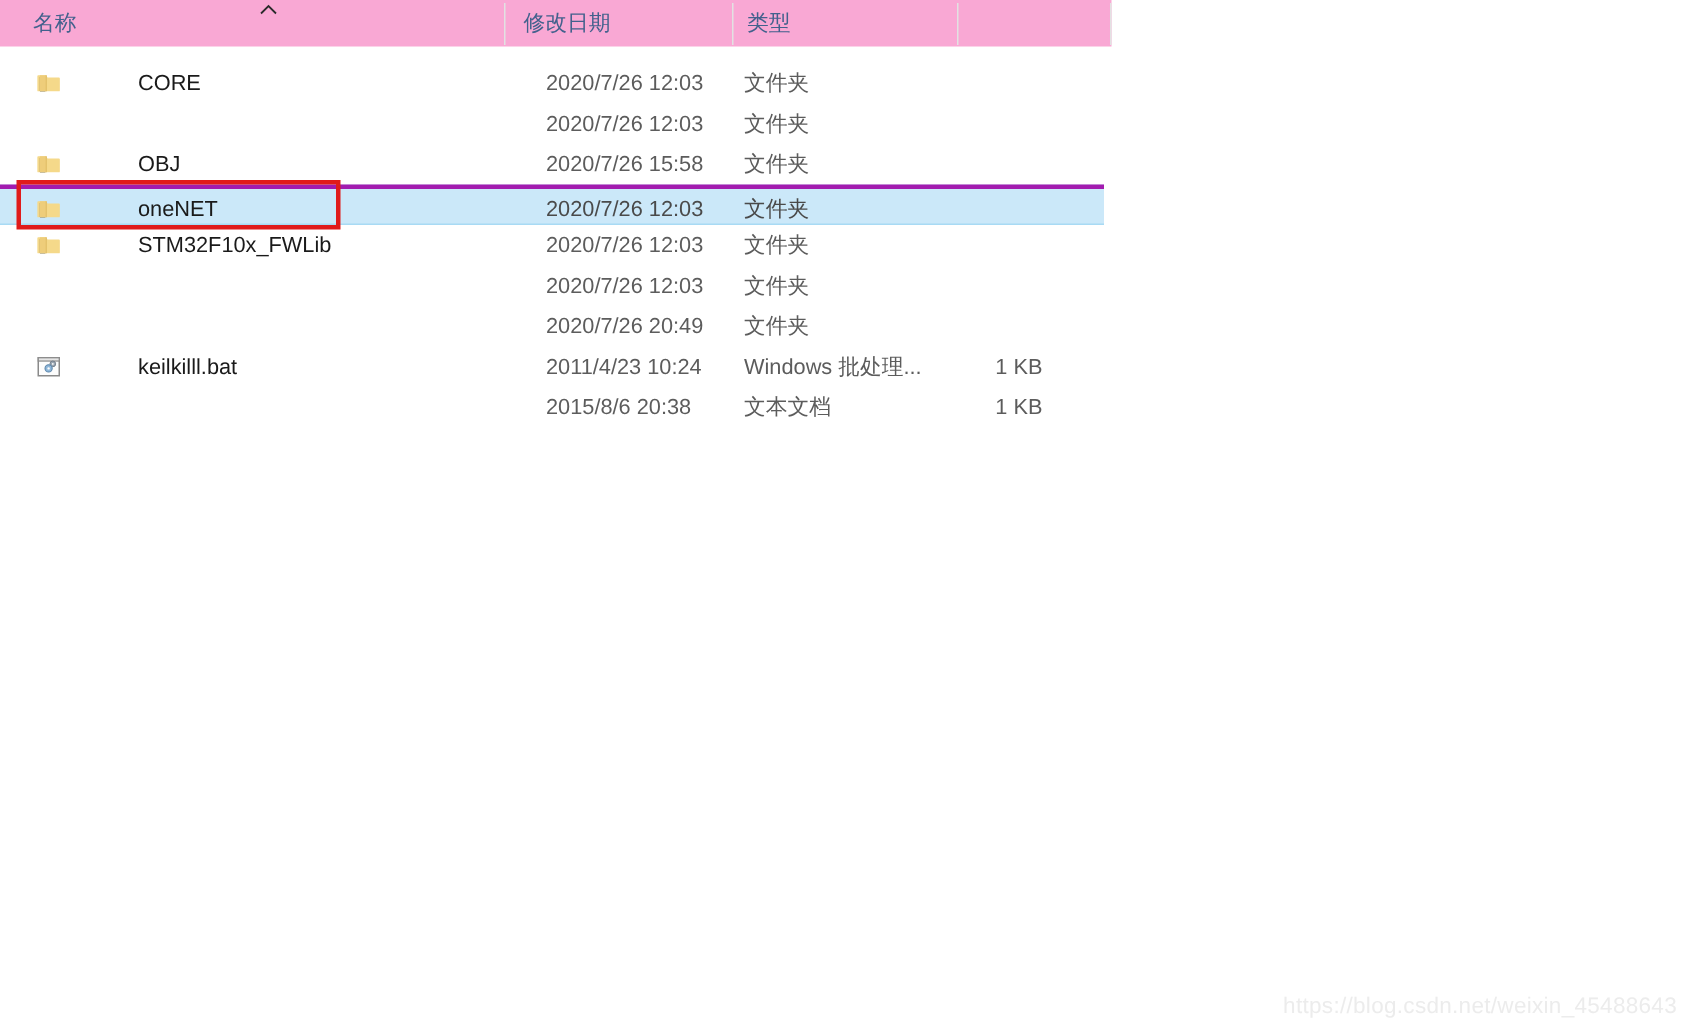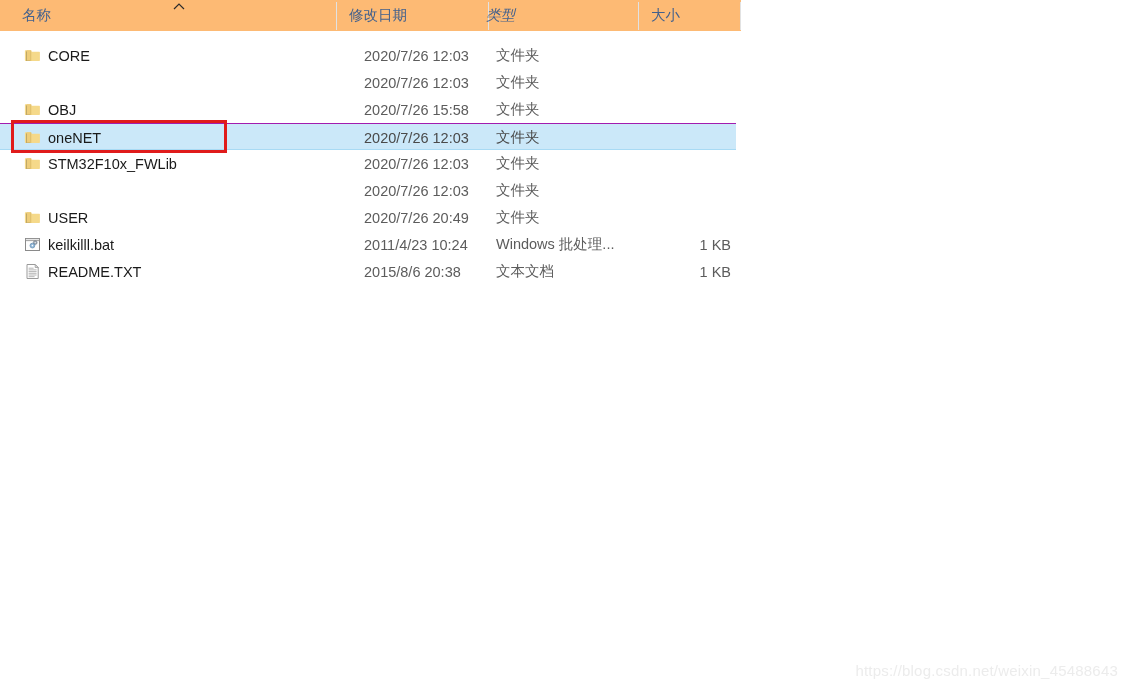--- a/index.html
+++ b/index.html
@@ -16,42 +16,42 @@
     -webkit-font-smoothing: antialiased;
   }
 
   
   .col-header {
     position: absolute;
     left: 0;
     top: 0;
     width: 741px;
     height: 31px;
-    background: #fdba74;
+    background: #f9a8d4;
   }
   .col-header .col {
     position: absolute;
     top: 0;
     height: 31px;
     font-size: 14.5px;
     color: #43618d;
     display: flex;
     align-items: center;
     box-sizing: border-box;
   }
   .col-divider {
     position: absolute;
     top: 2px;
     width: 1px;
     height: 28px;
     background: #e2e2e2;
   }
   .col-name      { left: 0px;   width: 336px; padding-left: 22px; }
   .col-date      { left: 337px; width: 151px; padding-left: 12px; }
-  .col-type      { left: 474px; width: 149px; padding-left: 12px; font-style: italic; }
+  .col-type      { left: 486px; width: 149px; padding-left: 12px; }
   .col-size      { left: 639px; width: 101px; padding-left: 12px; }
 
   .sort-caret {
     position: absolute;
     left: 172px;
     top: 1px;
     width: 14px;
     height: 12px;
   }
   .sort-caret svg { display: block; }
@@ -64,51 +64,52 @@
     width: 741px;
   }
   .row {
     position: relative;
     height: 27px;
     width: 736px;
     box-sizing: border-box;
   }
   .row.selected {
     background: #cbe8f9;
-    border-top: 1px solid #a21caf;
+    border-top: 3px solid #a21caf;
     border-bottom: 1px solid #a8daf4;
   }
   .cell {
     position: absolute;
     top: 0;
     height: 27px;
     display: flex;
     align-items: center;
     font-size: 14.5px;
     box-sizing: border-box;
   }
   .cell-name {
     left: 0;
     width: 336px;
     padding-left: 24px;
     color: #1a1a1a;
+    gap: 44px;
   }
   .cell-date {
     left: 344px;
     width: 145px;
     color: #5c5c5c;
     margin-left: 20px;
   }
   .cell-type {
     left: 496px;
     width: 140px;
     color: #5c5c5c;
   }
   .cell-size {
-    left: 636px;
+    left: 600px;
     width: 95px;
     justify-content: flex-end;
     color: #5c5c5c;
   }
   .row.selected .cell-date,
   .row.selected .cell-type { color: #4a4a4a; }
 
   .name-label { white-space: nowrap; }
 
   
@@ -167,23 +168,20 @@
   </div>
 
   <div class="col-divider" style="left:488px;"></div>
 
   <div class="col col-type">
     <span>类型</span>
   </div>
 
   <div class="col-divider" style="left:638px;"></div>
 
-  <div class="col col-size">
-    <span>大小</span>
-  </div>
 
   <div class="col-divider" style="left:740px;"></div>
 </div>
 
 <div class="file-list" id="file-list">
     <div class="row">
       <div class="cell cell-name">
         <span class="icon">
           <svg viewBox="0 0 17 17" width="17" height="17">
             <path d="M1.5 3.2 h5.1 l1.1 1.5 h7.6 a0.6 0.6 0 0 1 0.6 0.6 v8.0 a0.6 0.6 0 0 1 -0.6 0.6 h-13.8 a0.6 0.6 0 0 1 -0.6 -0.6 v-9.5 a0.6 0.6 0 0 1 0.6 -0.6 z" fill="#f5d98a"></path>
@@ -250,31 +248,20 @@
       <div class="cell cell-date">2020/7/26 12:03</div>
       <div class="cell cell-type">文件夹</div>
       <div class="cell cell-size"></div>
     </div>
     <div class="row">
       <div class="cell cell-date">2020/7/26 12:03</div>
       <div class="cell cell-type">文件夹</div>
       <div class="cell cell-size"></div>
     </div>
     <div class="row">
-      <div class="cell cell-name">
-        <span class="icon">
-          <svg viewBox="0 0 17 17" width="17" height="17">
-            <path d="M1.5 3.2 h5.1 l1.1 1.5 h7.6 a0.6 0.6 0 0 1 0.6 0.6 v8.0 a0.6 0.6 0 0 1 -0.6 0.6 h-13.8 a0.6 0.6 0 0 1 -0.6 -0.6 v-9.5 a0.6 0.6 0 0 1 0.6 -0.6 z" fill="#f5d98a"></path>
-            <path d="M2.6 4.4 h3.6 v9.5 h-3.6 z" fill="#e8c濃"></path>
-            <path d="M2.5 3.2 h4.2 v10.7 h-4.2 z" fill="#eecd7a"></path>
-            <path d="M6.4 3.2 h0.9 v10.7 h-0.9 z" fill="#e3c16b"></path>
-          </svg>
-        </span>
-        <span class="name-label">USER</span>
-      </div>
       <div class="cell cell-date">2020/7/26 20:49</div>
       <div class="cell cell-type">文件夹</div>
       <div class="cell cell-size"></div>
     </div>
     <div class="row">
       <div class="cell cell-name">
         <span class="icon">
           <svg viewBox="0 0 17 17" width="17" height="17">
             <rect x="1.5" y="2.5" width="14" height="12" fill="#fdfdfd" stroke="#8a8a8a" stroke-width="1"></rect>
             <rect x="1.5" y="2.5" width="14" height="2.2" fill="#e6e6e6" stroke="#8a8a8a" stroke-width="0.8"></rect>
@@ -284,37 +271,20 @@
             <circle cx="8.4" cy="9.6" r="0.8" fill="#fdfdfd"></circle>
           </svg>
         </span>
         <span class="name-label">keilkilll.bat</span>
       </div>
       <div class="cell cell-date">2011/4/23 10:24</div>
       <div class="cell cell-type">Windows 批处理...</div>
       <div class="cell cell-size">1 KB</div>
     </div>
     <div class="row">
-      <div class="cell cell-name">
-        <span class="icon">
-          <svg viewBox="0 0 17 17" width="17" height="17">
-            <path d="M3 1.5 h8.2 l3 3 v11 h-11.2 z" fill="#ffffff" stroke="#9a9a9a" stroke-width="1"></path>
-            <path d="M11.2 1.5 v3 h3 z" fill="#e3e3e3" stroke="#9a9a9a" stroke-width="0.8"></path>
-            <g stroke="#a8a8a8" stroke-width="0.85">
-              <line x1="4.6" y1="5.2" x2="9.6" y2="5.2"></line>
-              <line x1="4.6" y1="6.9" x2="12.6" y2="6.9"></line>
-              <line x1="4.6" y1="8.6" x2="12.6" y2="8.6"></line>
-              <line x1="4.6" y1="10.3" x2="12.6" y2="10.3"></line>
-              <line x1="4.6" y1="12.0" x2="12.6" y2="12.0"></line>
-              <line x1="4.6" y1="13.7" x2="10.6" y2="13.7"></line>
-            </g>
-          </svg>
-        </span>
-        <span class="name-label">README.TXT</span>
-      </div>
       <div class="cell cell-date">2015/8/6 20:38</div>
       <div class="cell cell-type">文本文档</div>
       <div class="cell cell-size">1 KB</div>
     </div>
   </div>
 
 <div class="annotation-rect"></div>
 
 <div class="watermark">https://blog.csdn.net/weixin_45488643</div>
 

